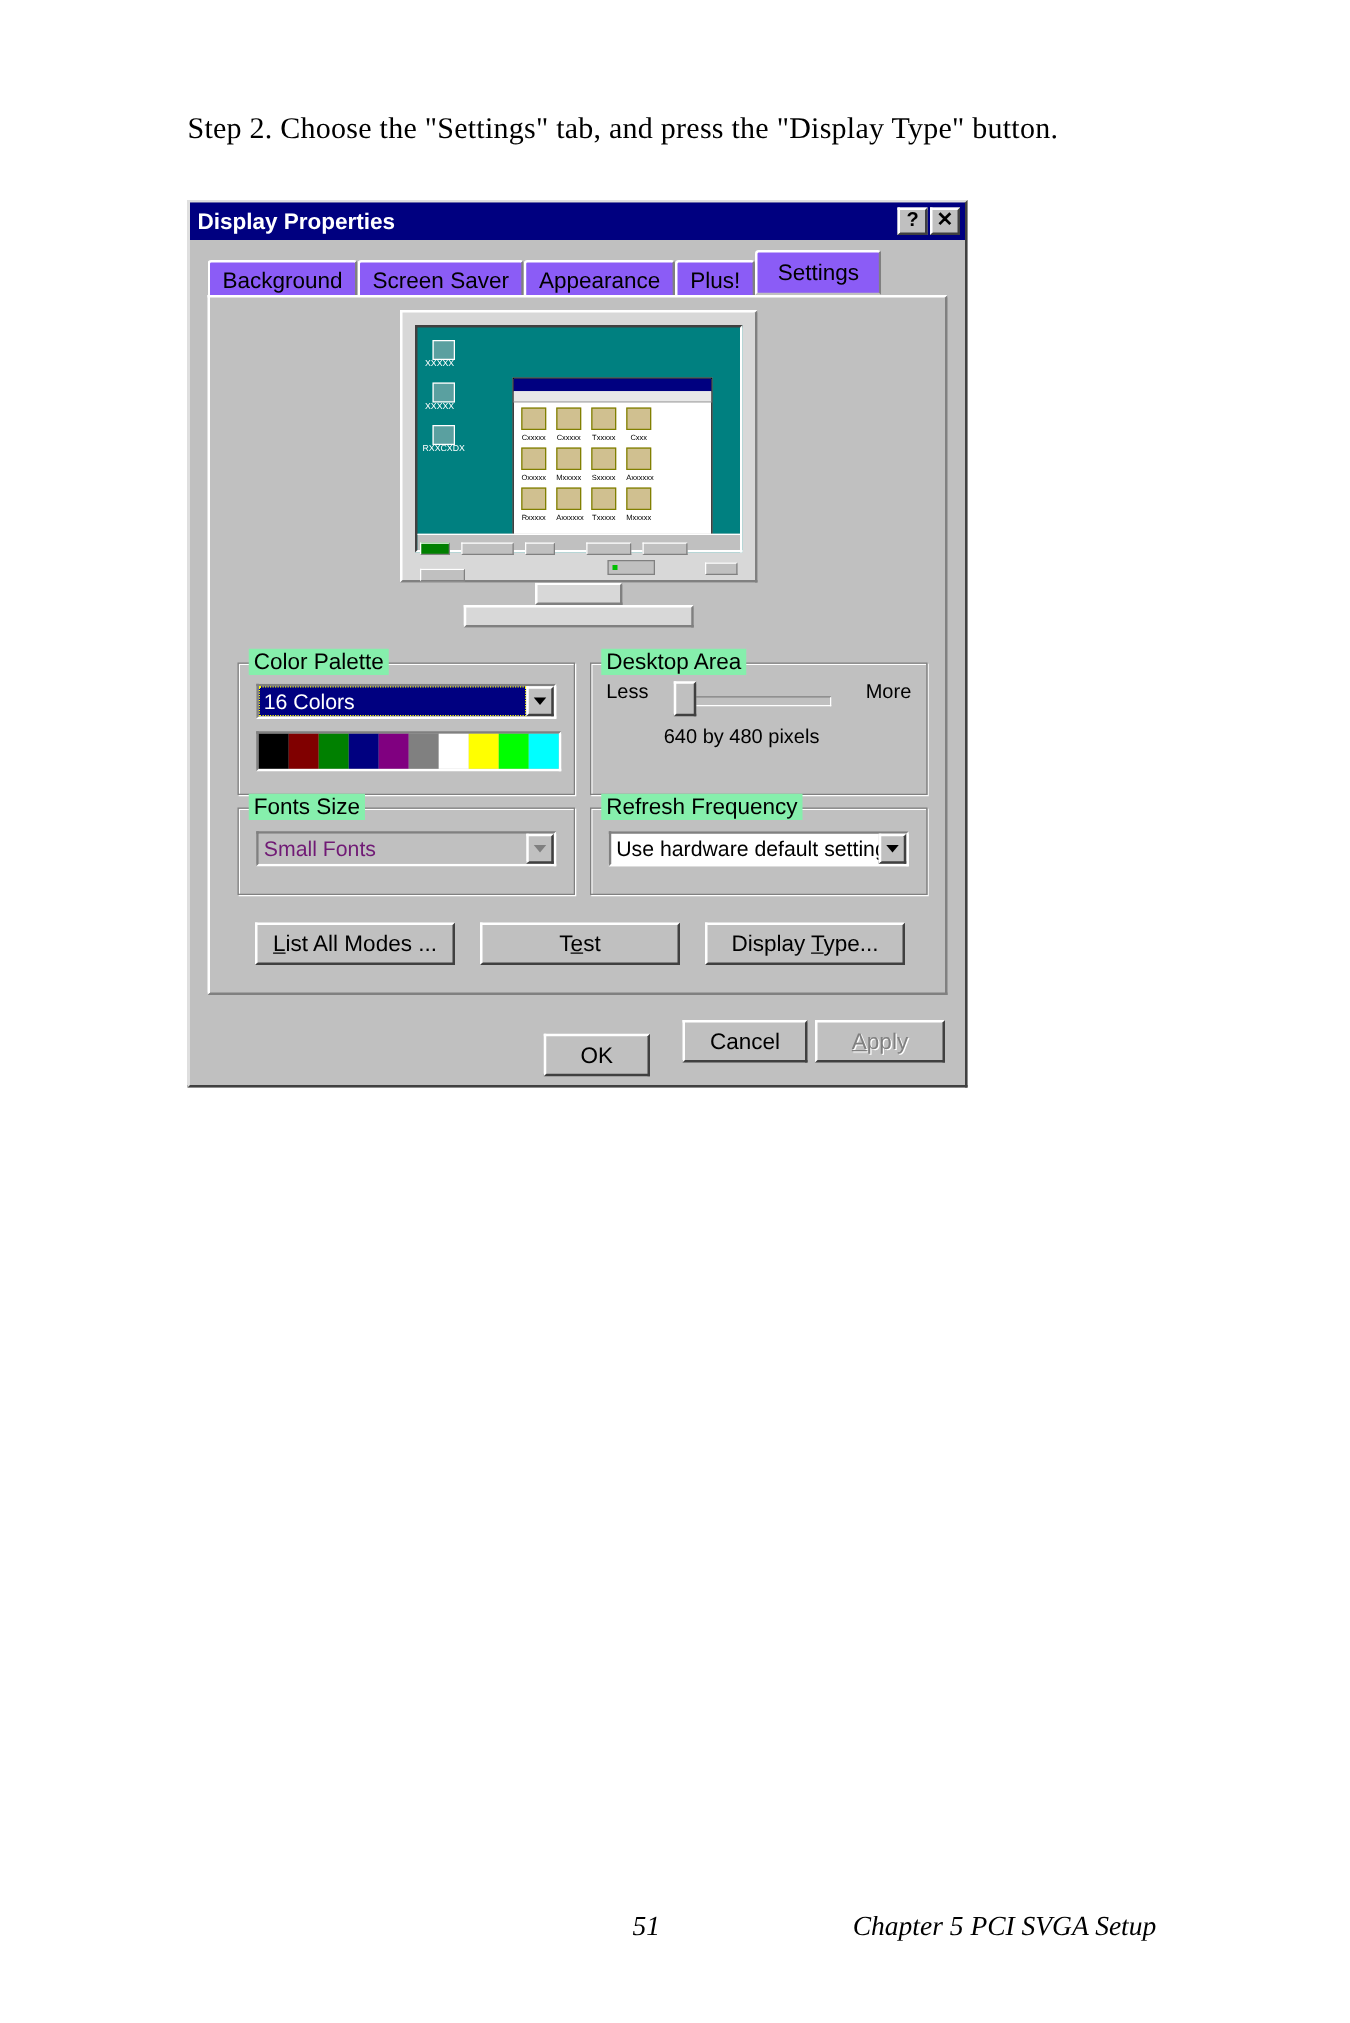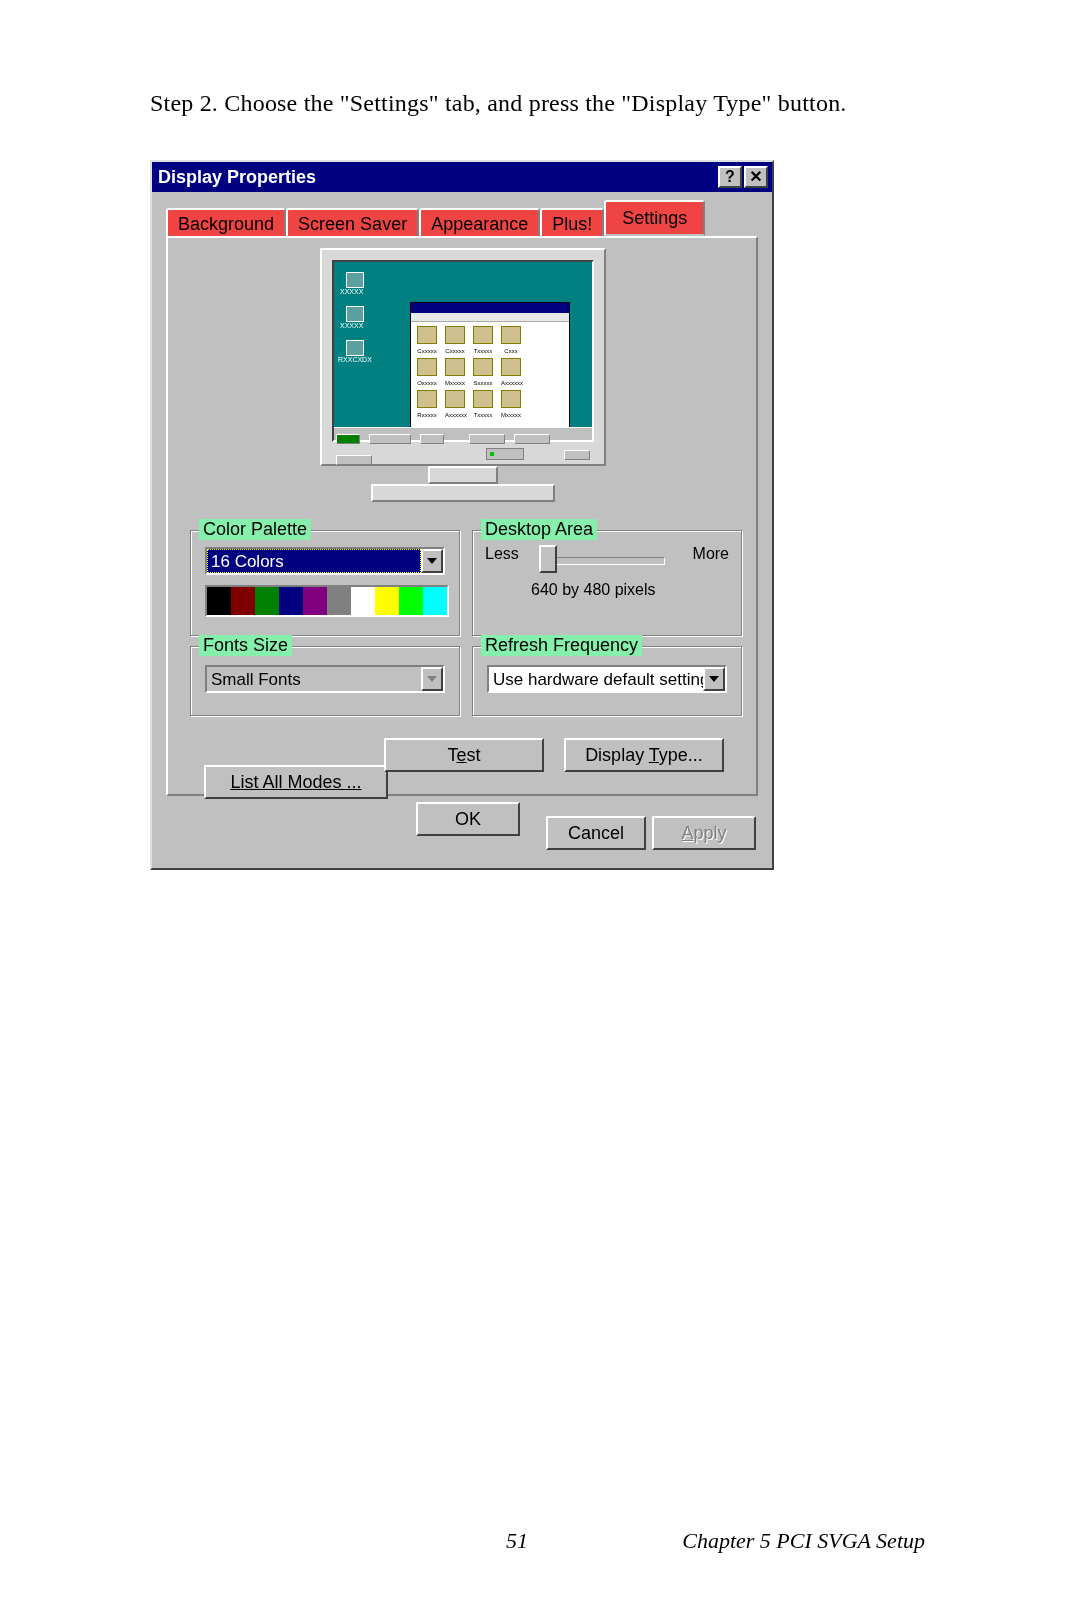--- a/index.html
+++ b/index.html
@@ -93,21 +93,21 @@
     left: 14px;
     top: 44px;
     height: 30px;
     display: flex;
     align-items: flex-end;
   }
   .tab {
     height: 28px;
     line-height: 28px;
     padding: 0 10px;
-    background: #ef4444;
+    background: #8b5cf6;
     border-top: 2px solid #ffffff;
     border-left: 2px solid #ffffff;
     border-right: 2px solid #808080;
     border-top-left-radius: 3px;
     border-top-right-radius: 3px;
     margin-right: 0;
     font-size: 18px;
     position: relative;
     top: 2px;
   }
@@ -277,21 +277,21 @@
     border-top: 2px solid #ffffff;
     border-left: 2px solid #ffffff;
     border-right: 2px solid #404040;
     border-bottom: 2px solid #404040;
     display:flex; align-items:center; justify-content:center;
     box-sizing: border-box;
   }
   .dropdown .arrow::after{
     content:""; width:0;height:0;border-left:5px solid transparent;border-right:5px solid transparent;border-top:6px solid #000;
   }
-  .dropdown.disabled .value { color:#000000; background:#c0c0c0; }
+  .dropdown.disabled .value { color:#701a75; background:#c0c0c0; }
   .dropdown.disabled { background:#c0c0c0; }
   .dropdown.disabled .arrow::after{ border-top-color:#808080; }
 
   .color-swatches {
     position:absolute; left:14px; top:54px; width:240px; height:28px;
     border-top:2px solid #808080; border-left:2px solid #808080;
     border-right:2px solid #fff; border-bottom:2px solid #fff;
     display:flex;
   }
   .color-swatches div{ flex:1; }
@@ -312,25 +312,25 @@
   
   .btn {
     position:absolute; height:34px; background:#c0c0c0;
     border-top:2px solid #ffffff; border-left:2px solid #ffffff;
     border-right:2px solid #404040; border-bottom:2px solid #404040;
     font-size:18px; display:flex; align-items:center; justify-content:center;
     box-sizing:border-box;
   }
   .btn.disabled { color:#808080; text-shadow: 1px 1px 0 #ffffff; }
 
-  .btn-listall { left:36px;  top:527px; width:184px;text-decoration:underline; }
+  .btn-listall { left:36px;  top:500px; width:160px; }
   .btn-test    { left:216px; top:500px; width:160px; }
   .btn-display { left:396px; top:500px; width:160px; }
 
-  .btn-ok     { right:252px; bottom:32px; width:104px; position:absolute; }
+  .btn-ok     { right:252px; bottom:7px; width:85px; position:absolute; }
   .btn-cancel { right:126px; bottom:18px; width:100px; position:absolute; }
   .btn-apply  { right:16px;  bottom:18px; width:104px; position:absolute; }
 </style>
 </head>
 <body>
 
 <div class="page">
 
   <div class="step-text">Step 2.  Choose the "Settings" tab, and press the "Display Type" button.</div>
 

